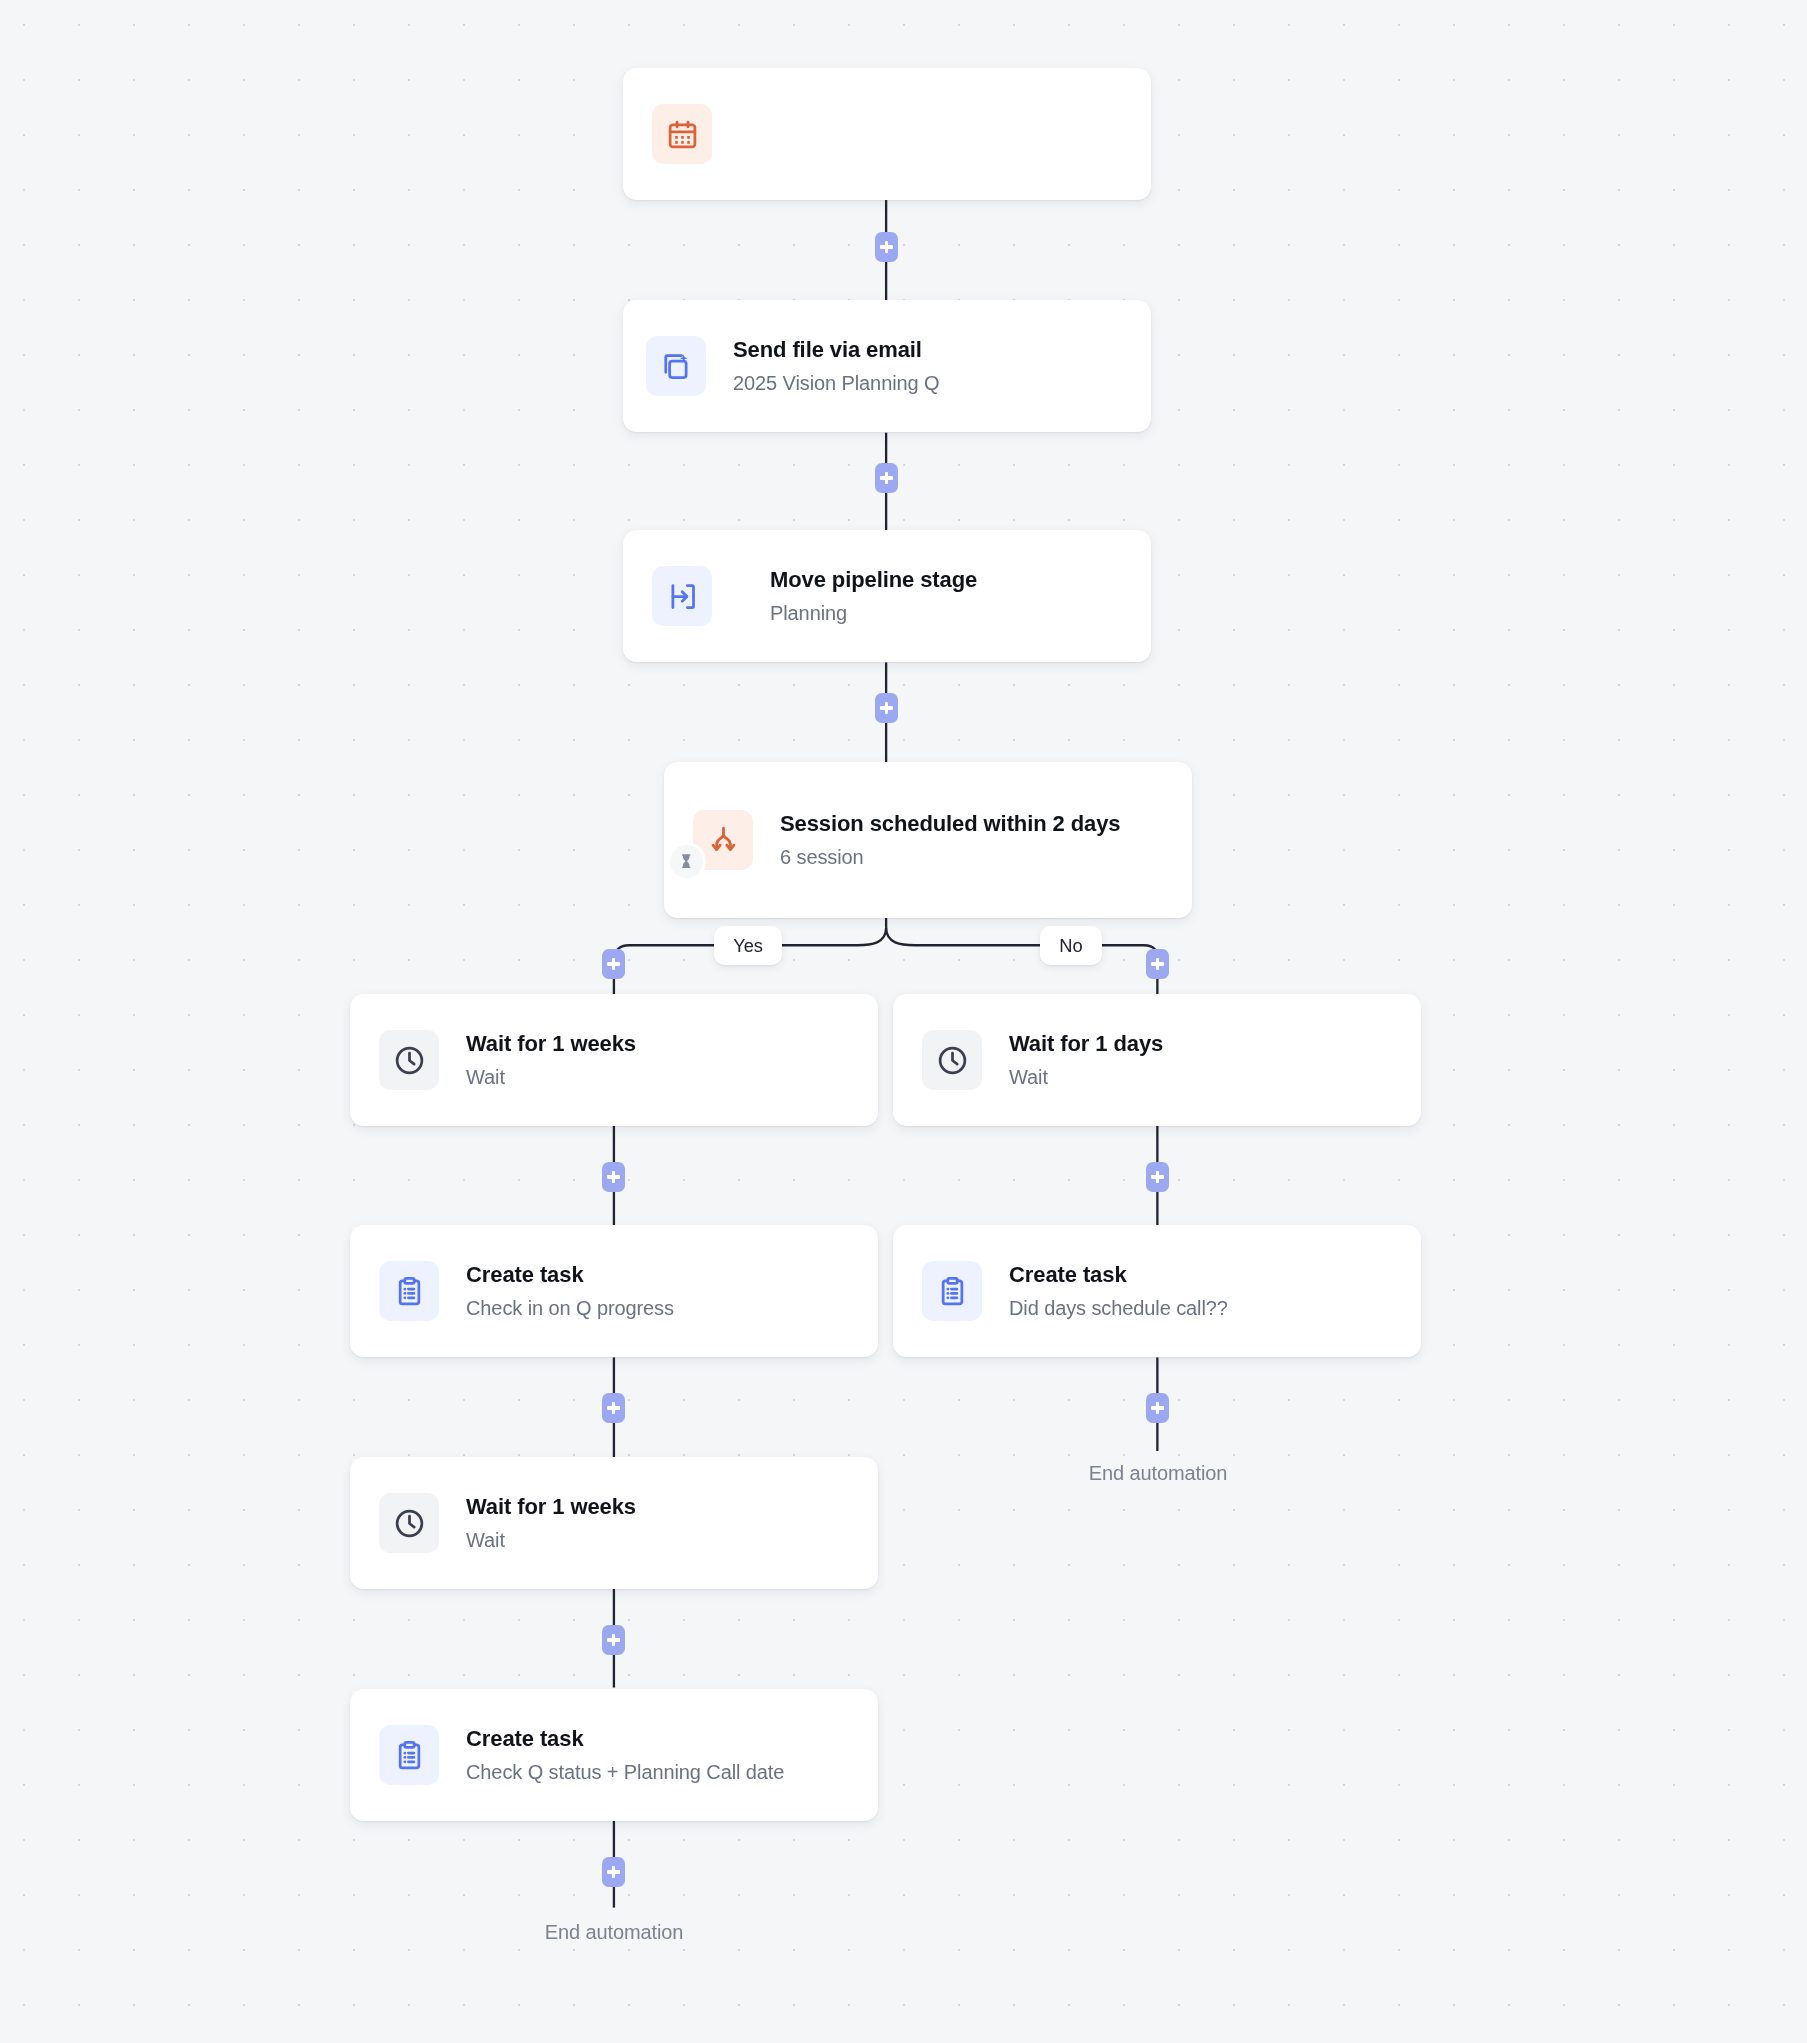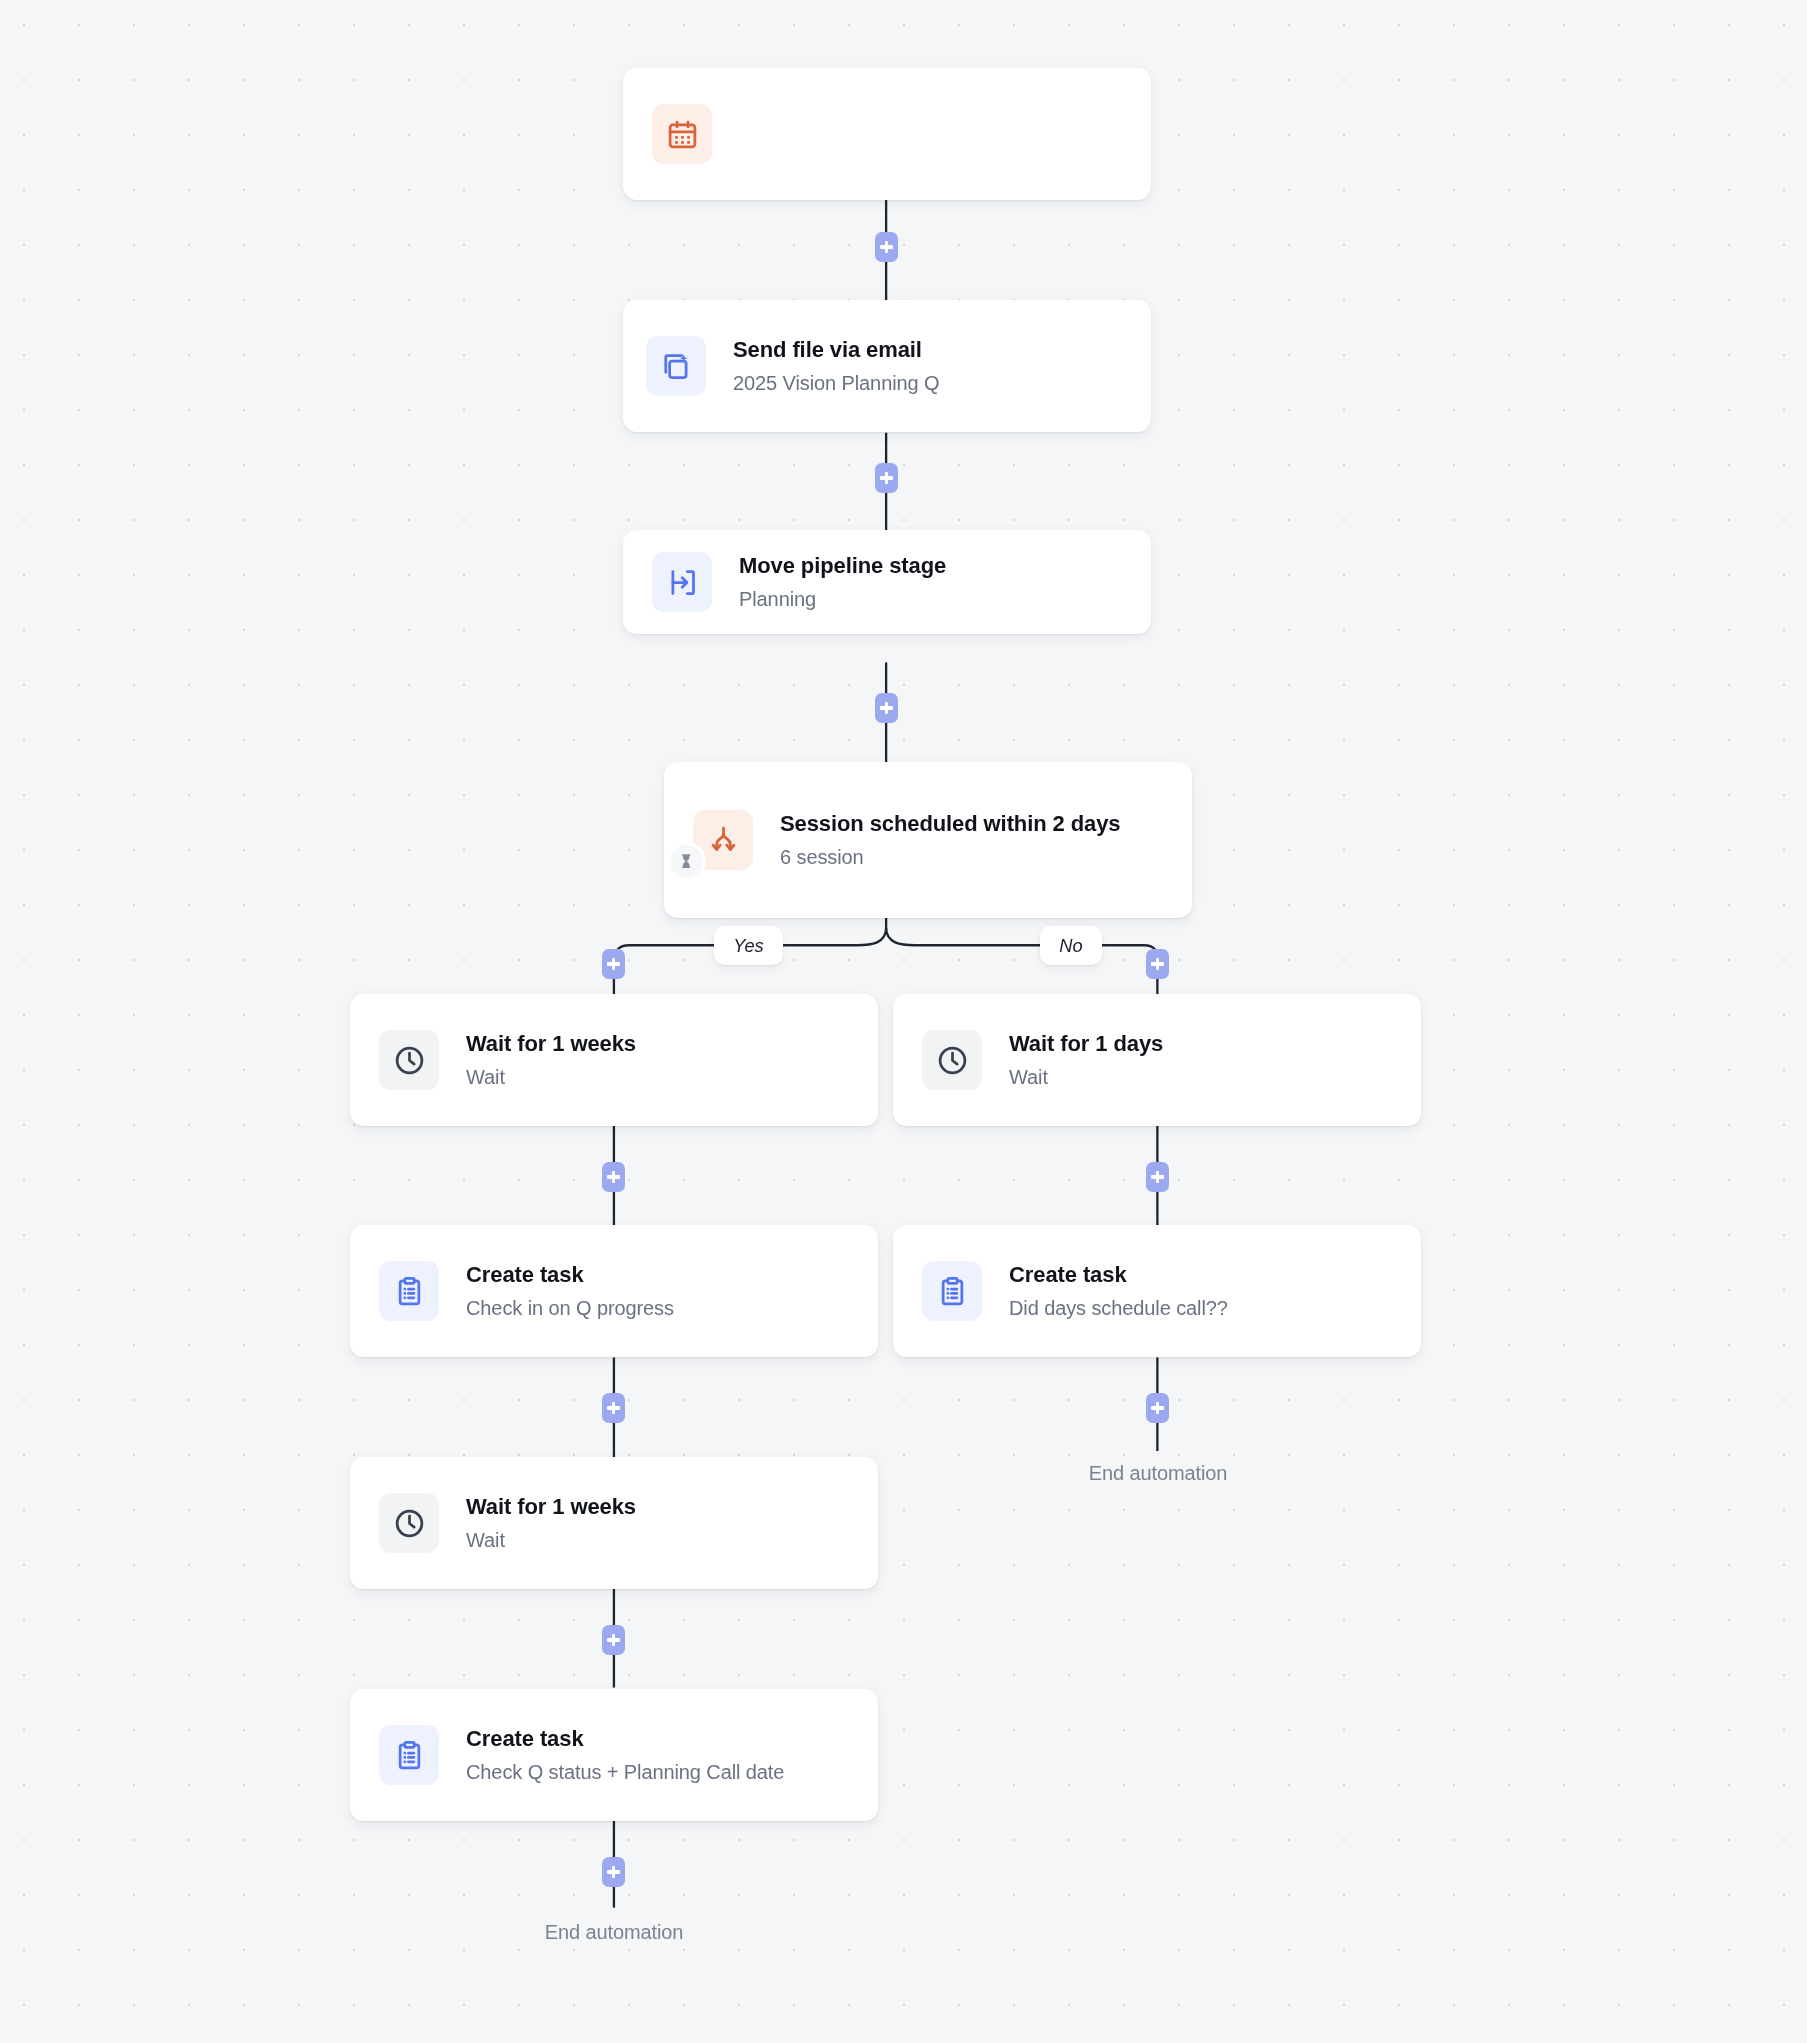--- a/index.html
+++ b/index.html
@@ -138,21 +138,20 @@
     box-shadow: 0 1px 1.9px rgba(16,24,40,0.06),
                 0 2.9px 8.7px rgba(16,24,40,0.07);
     font-size: 18.3px;
     color: #20242e;
     display: flex;
     align-items: center;
     justify-content: center;
     height: 39px;
     padding: 0 19.3px;
     letter-spacing: -0.1px;
-    font-style: italic;
   }
 
   
   .end-label {
     position: absolute;
     font-size: 20px;
     color: #7b8290;
     white-space: nowrap;
     transform: translateX(-50%);
     letter-spacing: -0.1px;
@@ -213,21 +212,21 @@
     </svg>
   </span>
   <span class="txt">
     <span class="title">Send file via email</span>
     <span class="subtitle">2025 Vision Planning Q</span>
   </span>
 </div>
 
 <button class="plus" style="left:875px; top:463px;"></button>
 
-<div class="node" style="left:623px; top:530px; width:528px; height:104px;">
+<div class="node" style="left:623px; top:530px; width:528px; height:132px;gap:31px;">
   <span class="icon-wrap blue">
     <svg width="33" height="33" viewBox="0 0 24 24" fill="none" stroke="#5574ef" stroke-width="2" stroke-linecap="round" stroke-linejoin="round">
       <path d="M15.5 4H19a1 1 0 0 1 1 1v14a1 1 0 0 1-1 1h-3.5"></path>
       <path d="M5 4v16"></path>
       <path d="M5 12h10"></path>
       <path d="M11.8 8.6 15.2 12l-3.4 3.4"></path>
     </svg>
   </span>
   <span class="txt">
     <span class="title">Move pipeline stage</span>

